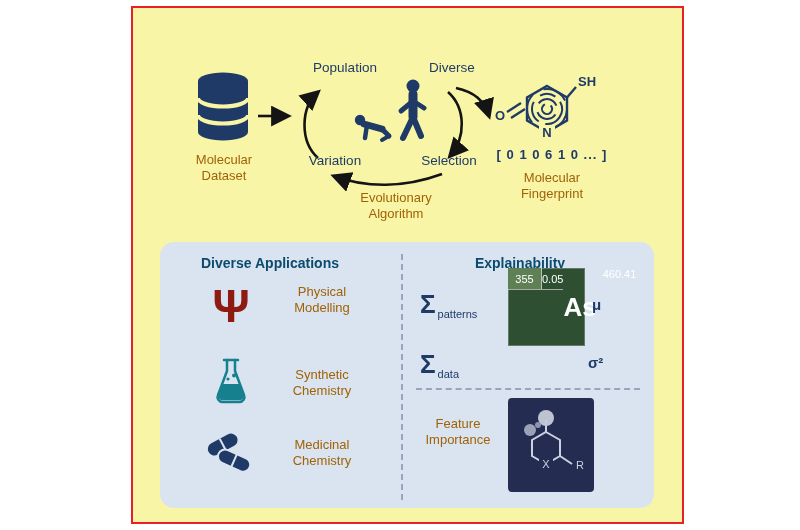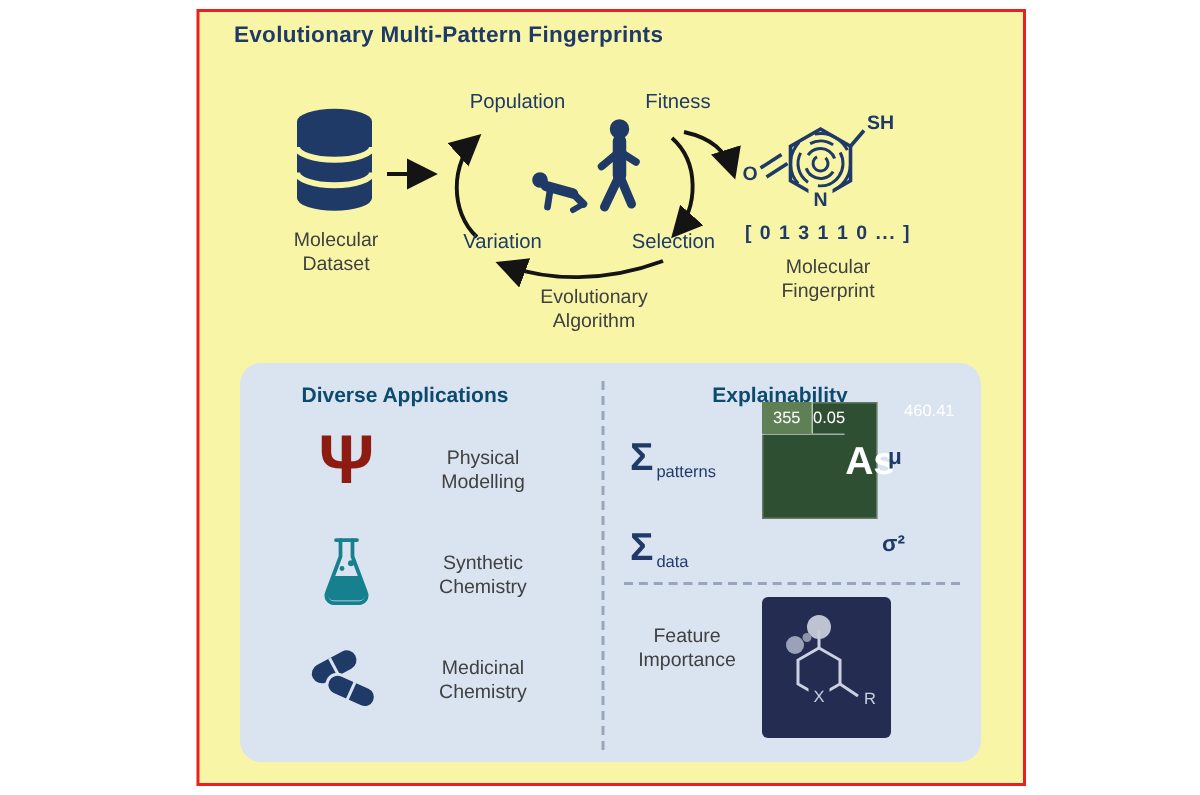--- a/index.html
+++ b/index.html
@@ -3,21 +3,21 @@
 <meta charset="utf-8">
 <style>
   html,body{margin:0;padding:0;background:#fff;}
   #app{position:relative;width:800px;height:530px;background:#ffffff;
        font-family:"Liberation Sans","DejaVu Sans",sans-serif;overflow:hidden;}
   .abs{position:absolute;}
   .center{text-align:center;}
   .ml{white-space:pre-line;}
   #main-box{left:131px;top:6px;width:549px;height:514px;border:2px solid #EB2026;background:#F8F6A6;}
   #figure-title{left:156px;top:15px;font-size:15px;font-weight:bold;color:#203A68;letter-spacing:.2px;}
-  .lbl{font-size:13px;line-height:16px;color:#404040;text-align:center;}
+  .lbl{font-size:13px;line-height:16px;color:#a16207;text-align:center;}
   .cyc{font-size:13.5px;color:#203A68;}
   #binary-vector{font-size:13px;font-weight:bold;color:#203A68;letter-spacing:1px;}
   #bottom-panel{left:160px;top:242px;width:494px;height:266px;background:#D9E4F0;border-radius:14px;}
   .panel-heading{font-size:14px;font-weight:bold;color:#0c4a6e;}
   #psi-glyph{font-size:46px;font-weight:bold;color:#8E1B12;line-height:46px;}
   #col-divider{left:401px;top:254px;height:246px;width:0;border-left:2px dashed #97A6BC;}
   #row-divider{left:416px;top:388px;width:224px;height:0;border-top:2px dashed #97A6BC;}
   .sigma-sym{font-size:26px;font-weight:bold;color:#203A68;}
   .sigma-sub{font-size:11px;color:#203A68;vertical-align:-5px;margin-left:2px;text-align:center;}
   .greek{font-size:15px;color:#203A68;font-weight:bold;}
@@ -32,21 +32,20 @@
   #structure-tile{left:508px;top:398px;width:86px;height:94px;background:#242C52;border-radius:4px;}
   svg{display:block;}
   svg text{font-family:"Liberation Sans","DejaVu Sans",sans-serif;}
 </style>
 </head>
 <body>
 
 <div id="app">
 
   <div class="abs" id="main-box"></div>
-  <div class="abs" id="figure-title">Evolutionary Multi-Pattern Fingerprints</div>
 
   <section>
 
     <svg class="abs" style="left:194px;top:70px" width="58" height="74" viewBox="0 0 58 74">
       <ellipse cx="29" cy="11" rx="25" ry="8.5" fill="#203A68"></ellipse>
       <path d="M4 11 v51 a25 8.5 0 0 0 50 0 V11 Z" fill="#203A68"></path>
       <path d="M4 28 a25 8.5 0 0 0 50 0" stroke="#F8F6A6" stroke-width="4" fill="none"></path>
       <path d="M4 45 a25 8.5 0 0 0 50 0" stroke="#F8F6A6" stroke-width="4" fill="none"></path>
     </svg>
     <div class="abs lbl center ml" style="left:178px;top:152px;width:92px">Molecular
@@ -77,21 +76,21 @@
 
         <circle cx="13" cy="44" r="5.2" stroke="none"></circle>
         <line x1="17" y1="48" x2="35" y2="53" stroke-width="7"></line>
         <line x1="20" y1="49" x2="18" y2="62" stroke-width="4.5"></line>
         <line x1="35" y1="53" x2="42" y2="60" stroke-width="5"></line>
         <line x1="42" y1="60" x2="35" y2="64" stroke-width="4"></line>
       </g>
     </svg>
 
     <div class="abs cyc center" style="left:295px;top:60px;width:100px">Population</div>
-    <div class="abs cyc center" style="left:412px;top:60px;width:80px">Fitness</div>
+    <div class="abs cyc center" style="left:412px;top:60px;width:80px">Diverse</div>
     <div class="abs cyc center" style="left:290px;top:153px;width:90px">Variation</div>
     <div class="abs cyc center" style="left:404px;top:153px;width:90px">Selection</div>
     <div class="abs lbl center ml" style="left:346px;top:190px;width:100px">Evolutionary
 Algorithm</div>
 
     <svg class="abs" style="left:487px;top:56px" width="118" height="94" viewBox="0 0 118 94">
       <g stroke="#203A68" fill="none" stroke-width="2.4">
         <path d="M60 30 L80 41.5 L80 64.5 L60 76 L40 64.5 L40 41.5 Z"></path>
         <line x1="80" y1="41.5" x2="89" y2="31"></line>
         <line x1="20" y1="56" x2="34" y2="47"></line>
@@ -103,33 +102,33 @@
         <circle cx="60" cy="53" r="10" stroke-dasharray="22 9"></circle>
         <circle cx="60" cy="53" r="15" stroke-dasharray="16 7 22 9"></circle>
         <circle cx="60" cy="53" r="20" stroke-dasharray="26 10 30 12"></circle>
       </g>
       <rect x="52" y="69" width="16" height="13" fill="#F8F6A6"></rect>
       <text x="60" y="81" text-anchor="middle" font-size="13" font-weight="bold" fill="#203A68">N</text>
       <text x="91" y="30" font-size="13" font-weight="bold" fill="#203A68">SH</text>
       <text x="8" y="64" font-size="13" font-weight="bold" fill="#203A68">O</text>
     </svg>
 
-    <div class="abs center" id="binary-vector" style="left:490px;top:147px;width:124px">[ 0 1 3 1 1 0 ... ]</div>
+    <div class="abs center" id="binary-vector" style="left:490px;top:147px;width:124px">[ 0 1 0 6 1 0 ... ]</div>
     <div class="abs lbl center ml" style="left:502px;top:170px;width:100px">Molecular
 Fingerprint</div>
   </section>
 
   <div class="abs" id="bottom-panel"></div>
   <div class="abs" id="col-divider"></div>
 
   <section>
     <div class="abs panel-heading center" style="left:190px;top:255px;width:160px">Diverse Applications</div>
 
     <div class="abs center" id="psi-glyph" style="left:206px;top:283px;width:50px">Ψ</div>
-    <div class="abs lbl center ml" style="left:272px;top:297px;width:100px">Physical
+    <div class="abs lbl center ml" style="left:272px;top:284px;width:100px">Physical
 Modelling</div>
 
     <svg class="abs" style="left:211px;top:357px" width="40" height="48" viewBox="0 0 40 48">
       <path d="M16 3 V14 L7 38 a5 5 0 0 0 4.7 7 h16.6 a5 5 0 0 0 4.7 -7 L24 14 V3" stroke="#17808F" stroke-width="2.5" fill="none" stroke-linejoin="round" stroke-linecap="round"></path>
       <line x1="13" y1="3" x2="27" y2="3" stroke="#17808F" stroke-width="2.5" stroke-linecap="round"></line>
       <path d="M11.2 27 L7.8 37.5 a4 4 0 0 0 3.9 5.8 h16.6 a4 4 0 0 0 3.9 -5.8 L28.8 27 Z" fill="#17808F"></path>
       <circle cx="17" cy="22" r="1.6" fill="#17808F"></circle>
       <circle cx="23" cy="18.5" r="2" fill="#17808F"></circle>
     </svg>
     <div class="abs lbl center ml" style="left:272px;top:367px;width:100px">Synthetic

